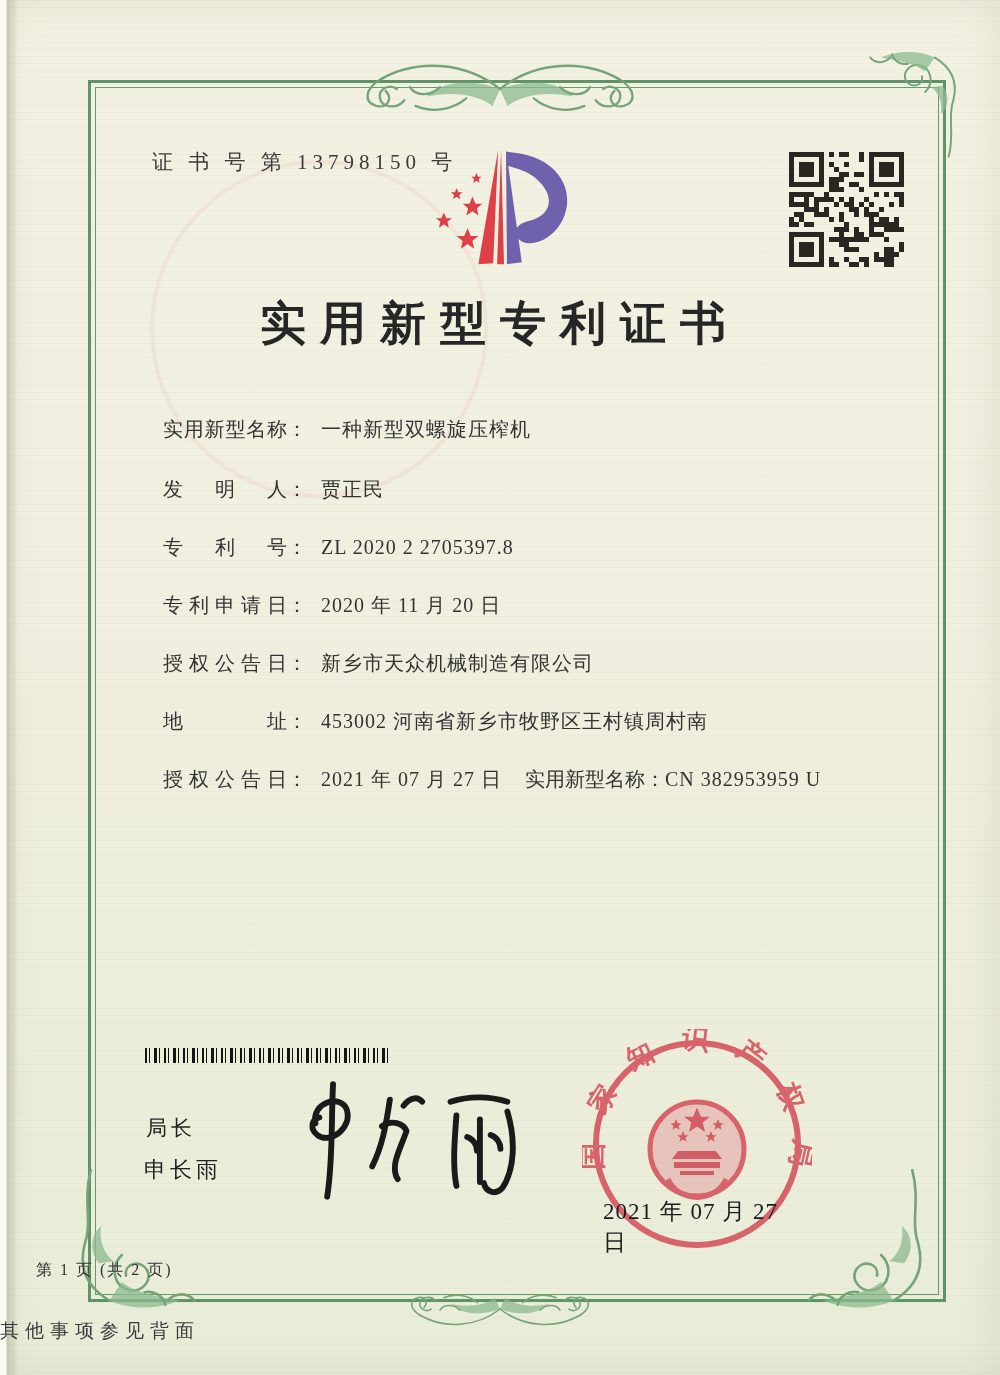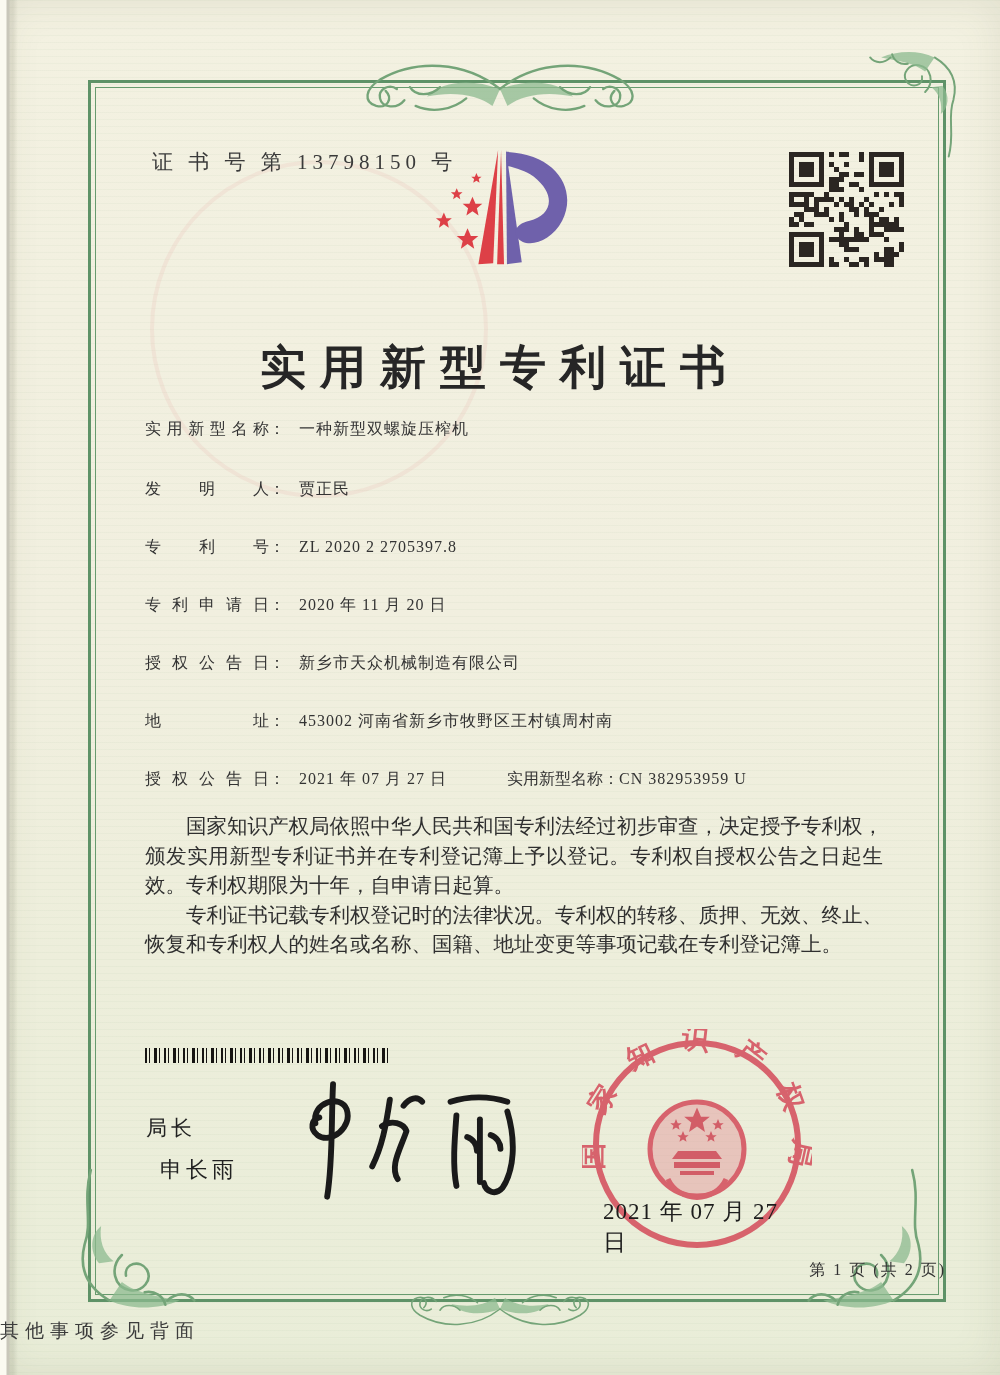--- a/index.html
+++ b/index.html
@@ -29,34 +29,34 @@
   .abs{position:absolute;}
   .watermark{
     position:absolute;left:150px;top:160px;width:330px;height:330px;border-radius:50%;
     border:4px solid rgba(226,128,128,.10);pointer-events:none;
   }
   .cert-no{
     left:104px;top:148px;font-size:21px;color:#3a3a3a;letter-spacing:5px;margin-left:48px;
   }
   .title{
     left:0;right:0;top:293px;text-align:center;
-    font-size:46px;font-weight:bold;color:#262626;letter-spacing:14px;margin-top:44px;
-  }
-  .frow{left:145px;width:740px;font-size:16px;color:#333;height:30px;line-height:30px;}
+    font-size:46px;font-weight:bold;color:#262626;letter-spacing:14px;
+  }
+  .frow{left:163px;width:740px;font-size:20px;color:#333;height:30px;line-height:30px;}
   .f-label{display:inline-block;width:124px;text-align:justify;text-align-last:justify;vertical-align:top;}
   .f-colon{display:inline-block;margin-right:14px;}
   .f-value{letter-spacing:1px;}
   .f-pair2{position:absolute;left:362px;top:0;}
   .paras{left:145px;top:812px;width:738px;font-size:20.5px;line-height:29.5px;
     color:#2f2f2f;text-align:justify;}
   .paras p{margin:0;text-indent:2em;}
   .director-title{left:146px;top:1114px;font-size:21px;letter-spacing:4px;color:#222;}
-  .director-name{left:160px;top:1155px;font-size:22px;letter-spacing:4px;color:#222;}
+  .director-name{left:144px;top:1155px;font-size:22px;letter-spacing:4px;color:#222;}
   .seal-date{left:603px;top:1196px;width:200px;font-size:23px;color:#1c1c1c;letter-spacing:1px;}
-  .page-indicator{left:0;right:54px;top:1260px;text-align:right;font-size:16px;color:#333;letter-spacing:2px;}
+  .page-indicator{left:0;right:54px;top:1260px;text-align:left;font-size:16px;color:#333;letter-spacing:2px;padding-left:36px;}
   .back-note{left:0;right:0;top:1318px;font-size:19px;color:#3c3c3c;letter-spacing:6px;}
   svg{display:block;}
   .green-stroke{stroke:#74a478;fill:none;stroke-width:2.5;stroke-linecap:round;}
   .green-fill{fill:#8cba8f;opacity:.75;}
 </style>
 </head>
 <body>
 
 <div class="page">
 
@@ -152,24 +152,20 @@
   <div class="abs frow" style="top:706px">
     <span class="f-label">地址</span><span class="f-colon">：</span><span class="f-value">453002 河南省新乡市牧野区王村镇周村南</span>
   </div>
   <div class="abs frow" style="top:764px;position:absolute">
     <span class="f-label">授权公告日</span><span class="f-colon">：</span><span class="f-value">2021 年 07 月 27 日</span>
     <span class="f-pair2">
       <span>实用新型名称</span><span>：</span><span class="f-value">CN 382953959 U</span>
     </span>
   </div>
 
-  <div class="abs paras">
-    <p>国家知识产权局依照中华人民共和国专利法经过初步审查，决定授予专利权，颁发实用新型专利证书并在专利登记簿上予以登记。专利权自授权公告之日起生效。专利权期限为十年，自申请日起算。</p>
-    <p>专利证书记载专利权登记时的法律状况。专利权的转移、质押、无效、终止、恢复和专利权人的姓名或名称、国籍、地址变更等事项记载在专利登记簿上。</p>
-  </div>
 
   <div class="abs" style="left:145px;top:1048px;width:247px;height:15px;
               background:repeating-linear-gradient(90deg,#161412 0 2px,transparent 2px 4px,#161412 4px 5px,transparent 5px 9px,#161412 9px 12px,transparent 12px 14px,#161412 14px 15px,transparent 15px 19px);"></div>
 
   <div class="abs director-title">局长</div>
   <div class="abs director-name">申长雨</div>
 
   <svg class="abs" style="left:288px;top:1072px" width="235" height="128" viewBox="0 0 240 130">
     <g stroke="#1a1a1a" stroke-width="6" fill="none" stroke-linecap="round" stroke-linejoin="round">
       <path d="M28,52 C24,30 54,22 60,38 C66,56 44,74 30,64 C22,58 24,48 32,46"></path>

